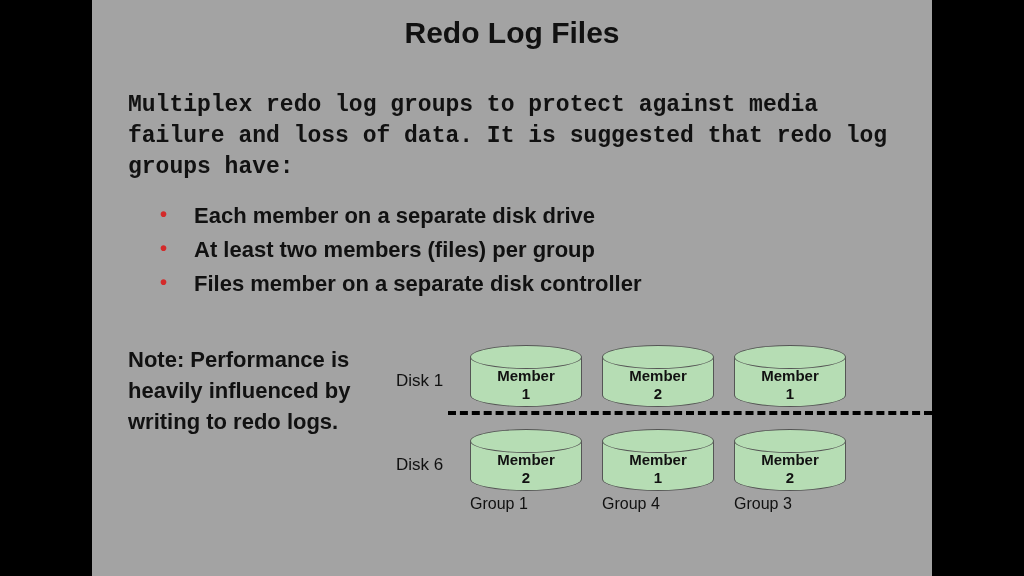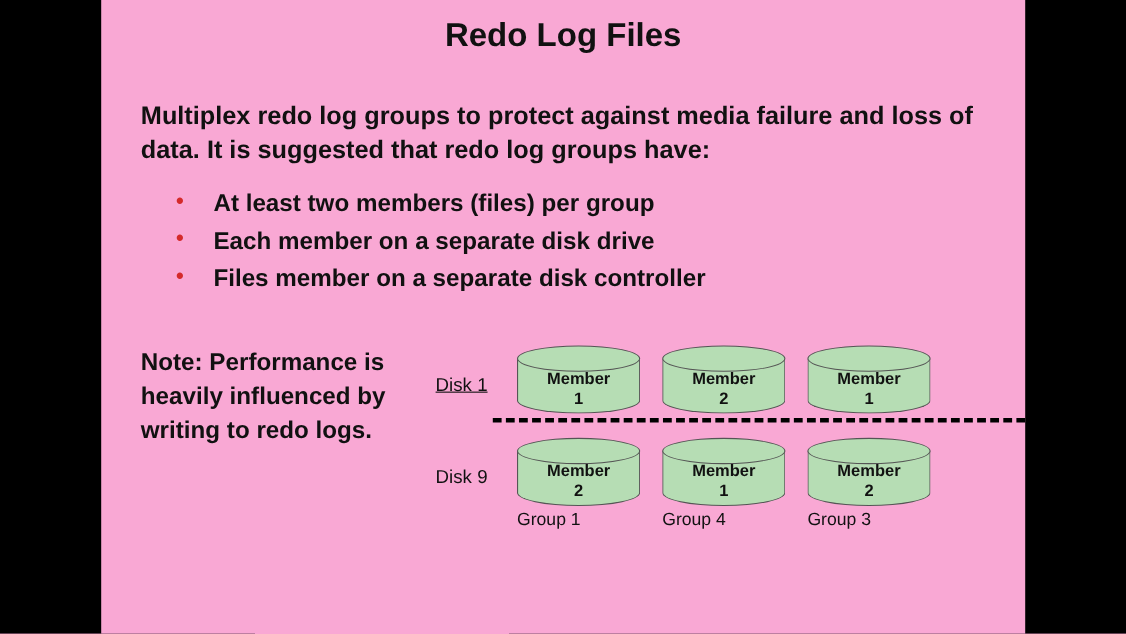--- a/index.html
+++ b/index.html
@@ -8,37 +8,38 @@
     height: 576px;
     background: #000;
     display: flex;
     justify-content: center;
     font-family: Arial, Helvetica, sans-serif;
     overflow: hidden;
   }
   .slide {
     width: 840px;
     height: 576px;
-    background: #f9a8d4;
+    background: #a3a3a3;
     padding: 16px 36px 0 36px;
     position: relative;
   }
   .title {
     text-align: center;
     font-size: 30px;
     font-weight: bold;
     color: #111;
     margin-bottom: 40px;
   }
   .intro {
     font-size: 23px;
     font-weight: bold;
     color: #111;
     line-height: 1.35;
     margin-bottom: 16px;
+    font-family: Liberation Mono, monospace;
   }
   .bullets {
     list-style: none;
     margin-left: 32px;
     margin-bottom: 28px;
   }
   .bullets li {
     font-size: 22px;
     font-weight: bold;
     color: #111;
@@ -71,21 +72,21 @@
     flex: 1;
     position: relative;
     height: 200px;
   }
   .disk-label {
     position: absolute;
     font-size: 17px;
     color: #111;
     left: 8px;
   }
-  .disk1-label { top: 26px; text-decoration: underline; }
+  .disk1-label { top: 26px; }
   .disk2-label { top: 110px; }
   .cyl {
     position: absolute;
     width: 92px;
     height: 56px;
     text-align: center;
   }
   .cyl .top-ellipse {
     position: absolute;
     top: -12px;
@@ -147,31 +148,31 @@
 </head>
 <body>
 
 <div class="slide">
 
   <h1 class="title">Redo Log Files</h1>
 
   <p class="intro">Multiplex redo log groups to protect against media failure and loss of data. It is suggested that redo log groups have:</p>
 
   <ul class="bullets">
+    <li>Each member on a separate disk drive</li>
     <li>At least two members (files) per group</li>
-    <li>Each member on a separate disk drive</li>
     <li>Files member on a separate disk controller</li>
   </ul>
 
   <div class="lower">
     <p class="note">Note: Performance is heavily influenced by writing to redo logs.</p>
 
     <div class="diagram">
       <span class="disk-label disk1-label">Disk 1</span>
-      <span class="disk-label disk2-label">Disk 9</span>
+      <span class="disk-label disk2-label">Disk 6</span>
 
       <div class="cyl row1 col1">
         <div class="body"></div>
           <div class="top-ellipse"></div>
         <div class="label">
           <span>Member</span><br><span>1</span>
         </div>
       </div>
       <div class="cyl row1 col2">
         <div class="body"></div>

